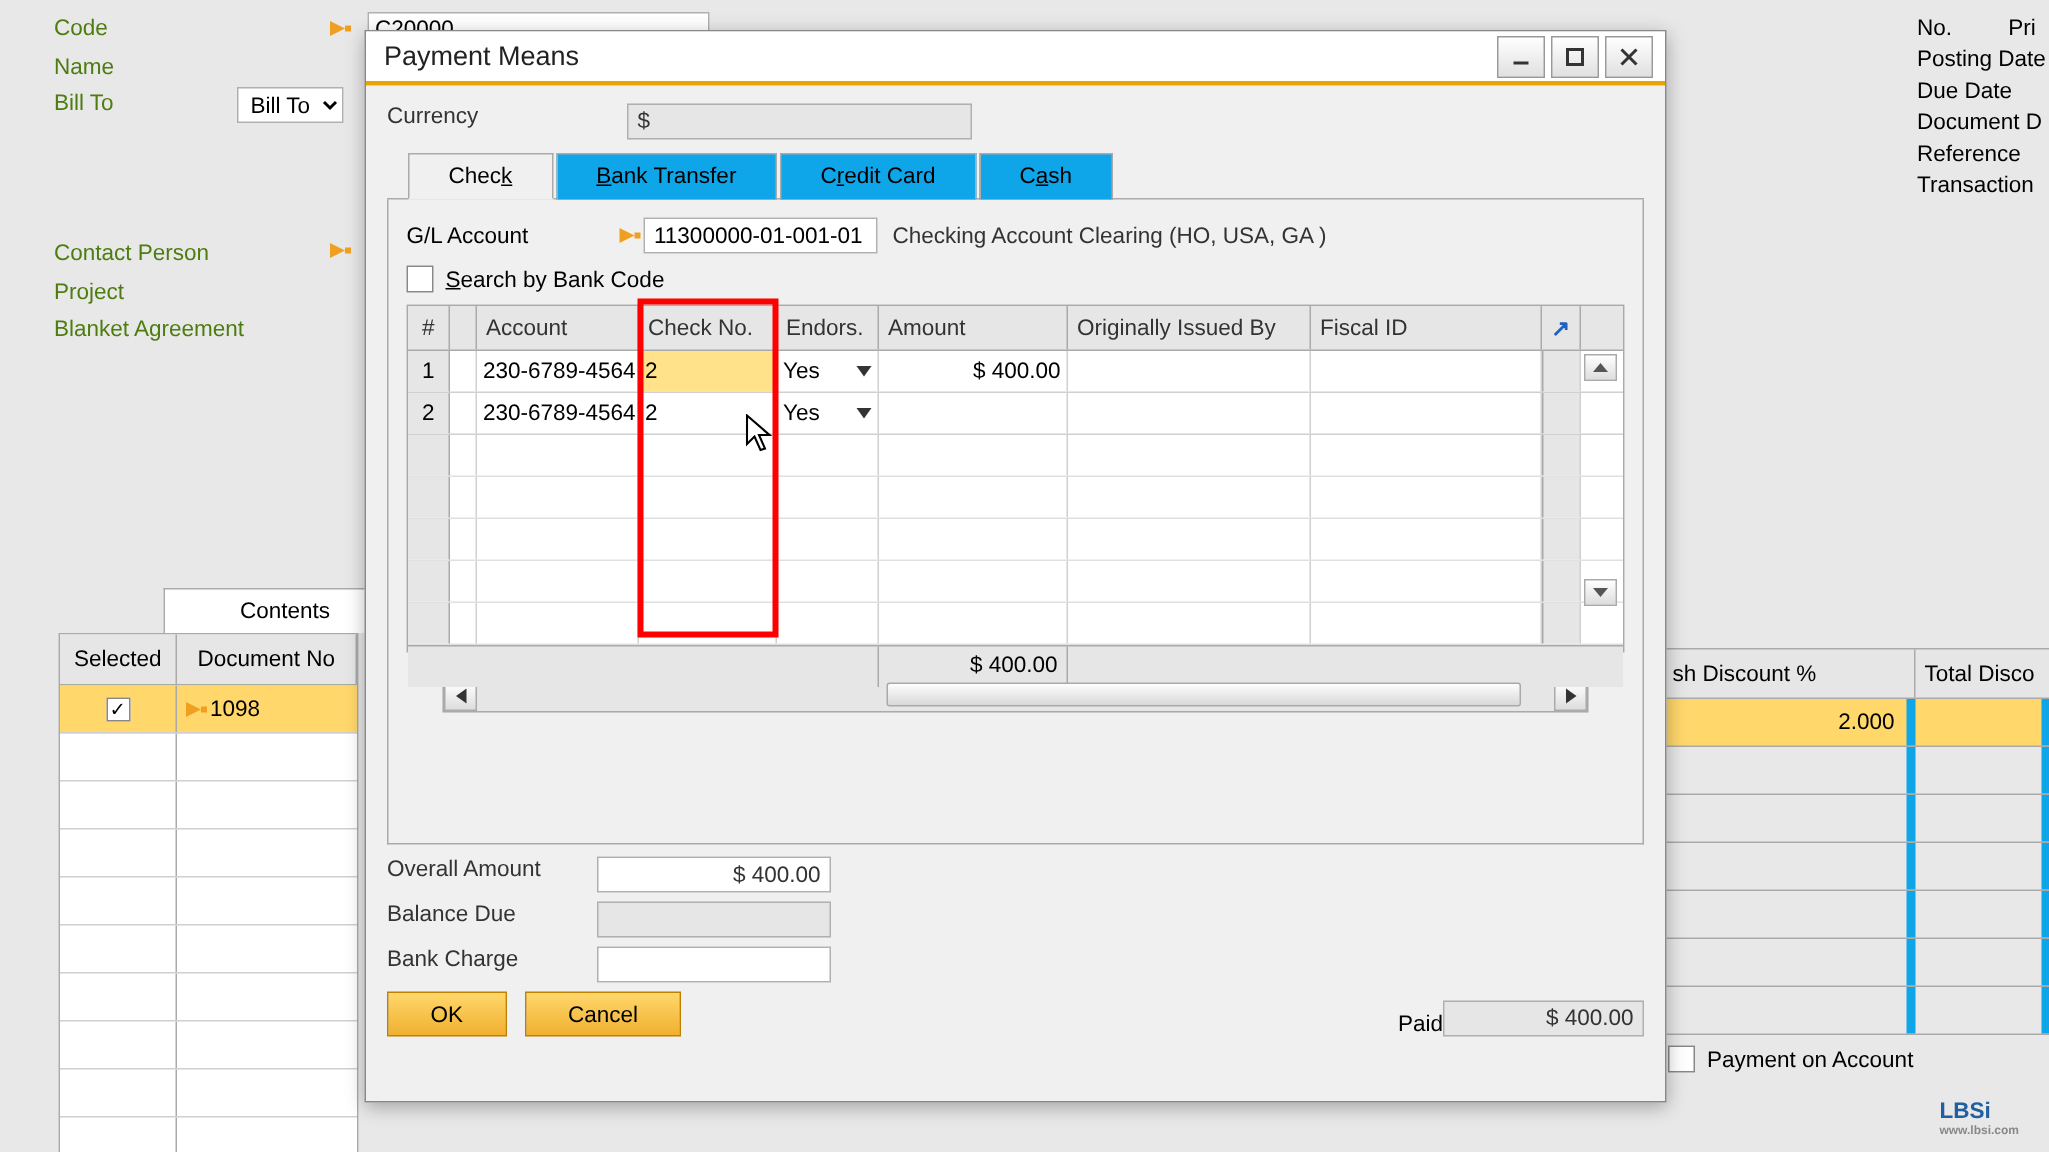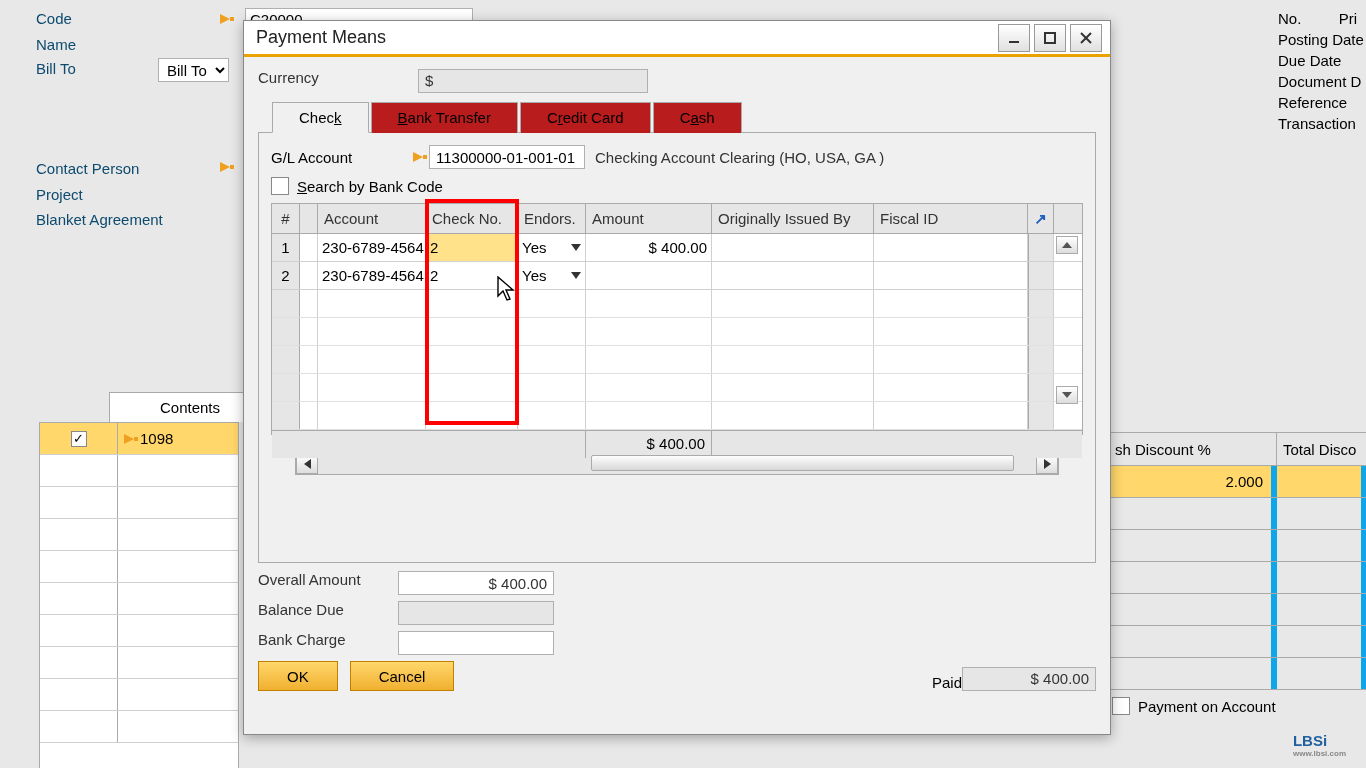--- a/index.html
+++ b/index.html
@@ -1,20 +1,20 @@
 <!DOCTYPE html>
 <html><head>
 <meta charset="utf-8">
 <style>
   * { box-sizing: border-box; font-family: Tahoma, Arial, sans-serif; font-size: 15px; }
   body { margin: 0; background: #e8e8e8; width: 1366px; height: 768px; overflow: hidden; position: relative; }
   
   
   .bg-form { position: absolute; }
-  .bg-label { color: #0c4a6e; }
+  .bg-label { color: #4d7c0f; }
   .bg-input { background: #fff; border: 1px solid #b0b0b0; height: 22px; padding: 1px 4px; }
   .bg-select { background: #fff; border: 1px solid #b0b0b0; height: 24px; padding: 1px 4px; }
   .link-arrow { display: inline-block; width: 18px; height: 18px; position: relative; }
   .link-arrow::after { content: ""; position: absolute; left: 2px; top: 4px; width: 0; height: 0; border-top: 5px solid transparent; border-bottom: 5px solid transparent; border-left: 10px solid #f0a020; }
   .link-arrow::before { content: ""; position: absolute; right: 2px; top: 7px; width: 4px; height: 4px; background: #f0a020; }
 
   
   .dialog { position: absolute; left: 243px; top: 20px; width: 868px; height: 715px; background: #f0f0f0; border: 1px solid #888; box-shadow: 0 3px 12px rgba(0,0,0,0.3); display: flex; flex-direction: column; }
   .titlebar { height: 36px; background: #fff; border-bottom: 3px solid #eaa300; display: flex; align-items: center; padding: 0 8px; }
   .titlebar-text { flex: 1; font-size: 18px; color: #222; padding-left: 4px; }
@@ -22,21 +22,21 @@
   .win-btn svg { width: 14px; height: 14px; }
 
   .dialog-body { flex: 1; padding: 12px 14px 10px 14px; position: relative; }
   .row { display: flex; align-items: flex-start; margin-bottom: 6px; }
   .row-label { width: 160px; color: #333; }
   .ro-input { background: #e6e6e6; border: 1px solid #b0b0b0; height: 24px; padding: 2px 6px; width: 230px; color: #333; }
   .txt-input { background: #fff; border: 1px solid #b0b0b0; height: 24px; padding: 2px 6px; width: 156px; color: #333; text-align: right; }
 
   
   .tab-row { display: flex; margin-top: 8px; border-bottom: 1px solid #aaa; padding-left: 14px; }
-  .tab { border: 1px solid #aaa; border-bottom: none; padding: 6px 26px; background: #b91c1c; cursor: pointer; margin-right: 2px; position: relative; top: 1px; text-decoration: underline; text-decoration-color: transparent; }
+  .tab { border: 1px solid #aaa; border-bottom: none; padding: 6px 26px; background: #0ea5e9; cursor: pointer; margin-right: 2px; position: relative; top: 1px; text-decoration: underline; text-decoration-color: transparent; }
   .tab.active { background: #f0f0f0; border-bottom: 1px solid #f0f0f0; }
   .tab .ul { text-decoration: underline; }
 
   .tab-content { border: 1px solid #aaa; border-top: none; padding: 12px; height: 430px; position: relative; }
 
   .gl-row { display: flex; align-items: center; margin-bottom: 8px; }
   .gl-label { width: 140px; }
   .gl-input { background: #fff; border: 1px solid #b0b0b0; height: 24px; padding: 2px 6px; width: 156px; }
   .gl-desc { margin-left: 10px; color: #333; }
   .chk-row { display: flex; align-items: center; margin-bottom: 8px; }
@@ -174,20 +174,24 @@
 <div class="bg-form" style="left:36px; top:186px;">
   <span class="bg-label">Project</span>
 </div>
 <div class="bg-form" style="left:36px; top:211px;">
   <span class="bg-label">Blanket Agreement</span>
 </div>
 
 <div class="contents-tab">
   <div class="contents-tab-hdr">Contents</div>
   <div class="contents-grid">
+    <div class="cg-header">
+      <div class="cgh cgh-sel">Selected</div>
+      <div class="cgh cgh-doc">Document No</div>
+    </div>
     <div class="cg-row hl">
       <div class="cgc-sel">
           <span class="chk-checked"></span>
         </div>
       <div class="cgc-doc">
         <span class="link-arrow"></span>
         <span>1098</span>
       </div>
     </div>
     <div class="cg-row">

